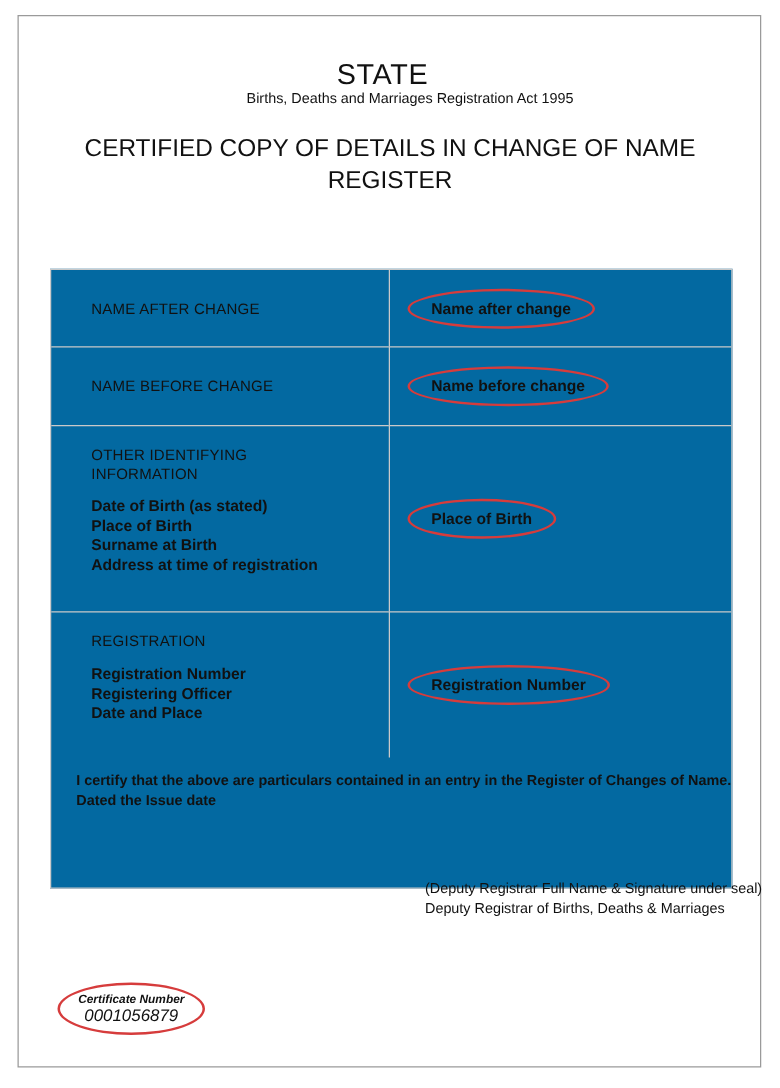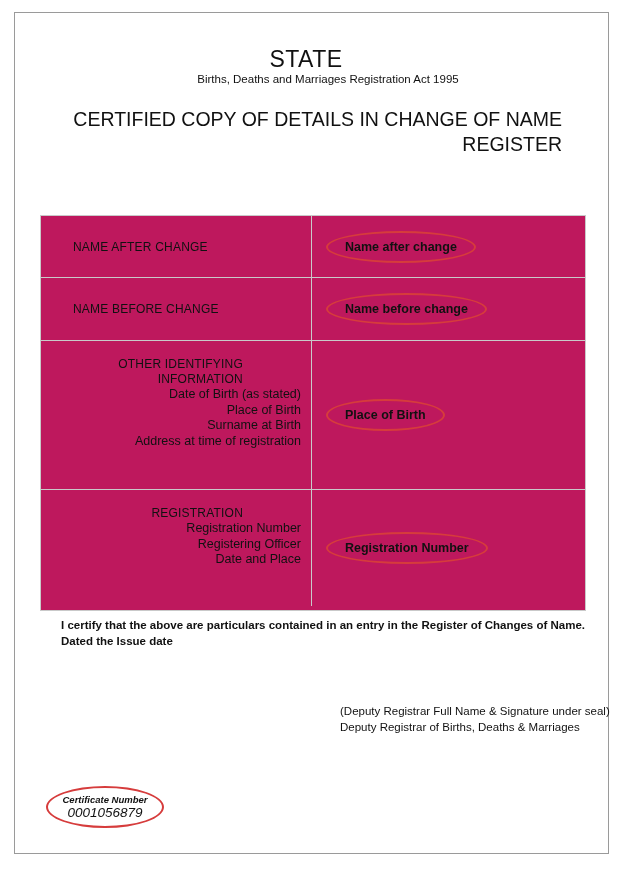--- a/index.html
+++ b/index.html
@@ -37,35 +37,34 @@
     left: 16px; top: 73px;
     width: 624px;
     text-align: center;
     font-size: 11.5px;
     color: #111111;
   }
   .doc-title {
     position: absolute;
     left: 62px; top: 107px;
     width: 500px;
-    text-align: right;
+    text-align: center;
     font-size: 19.5px;
     line-height: 25px;
     color: #111111;
   }
   .doc-table {
     position: absolute;
     left: 40px; top: 215px;
-    width: 546px; height: 396px;
+    width: 546px; height: 496px;
     display: grid;
     grid-template-columns: 270px 274px;
     grid-template-rows: 61px 63px 149px 117px;
     border: 1px solid #c9c9c9;
-    background: #be185d;
-    text-align: right;
+    background: #0369a1;
   }
   .cell {
     position: relative;
     overflow: hidden;
   }
   .cell.bt { border-top: 1px solid #c9c9c9; }
   .cell.bl { border-left: 1px solid #c9c9c9; }
   .cell-label {
     display: flex;
     align-items: center;
@@ -76,22 +75,24 @@
   .cell-multi {
     padding: 16px 10px 0 32px;
   }
   .cell-heading {
     font-size: 12px;
     line-height: 15px;
     max-width: 170px;
     letter-spacing: 0.2px;
   }
   .cell-lines {
+    margin-top: 11px;
     font-size: 12.5px;
     line-height: 15.5px;
+    font-weight: bold;
   }
   .cell-value {
     display: flex;
     align-items: center;
     padding-left: 14px;
   }
   .ellipse {
     display: inline-flex;
     align-items: center;
     justify-content: center;

